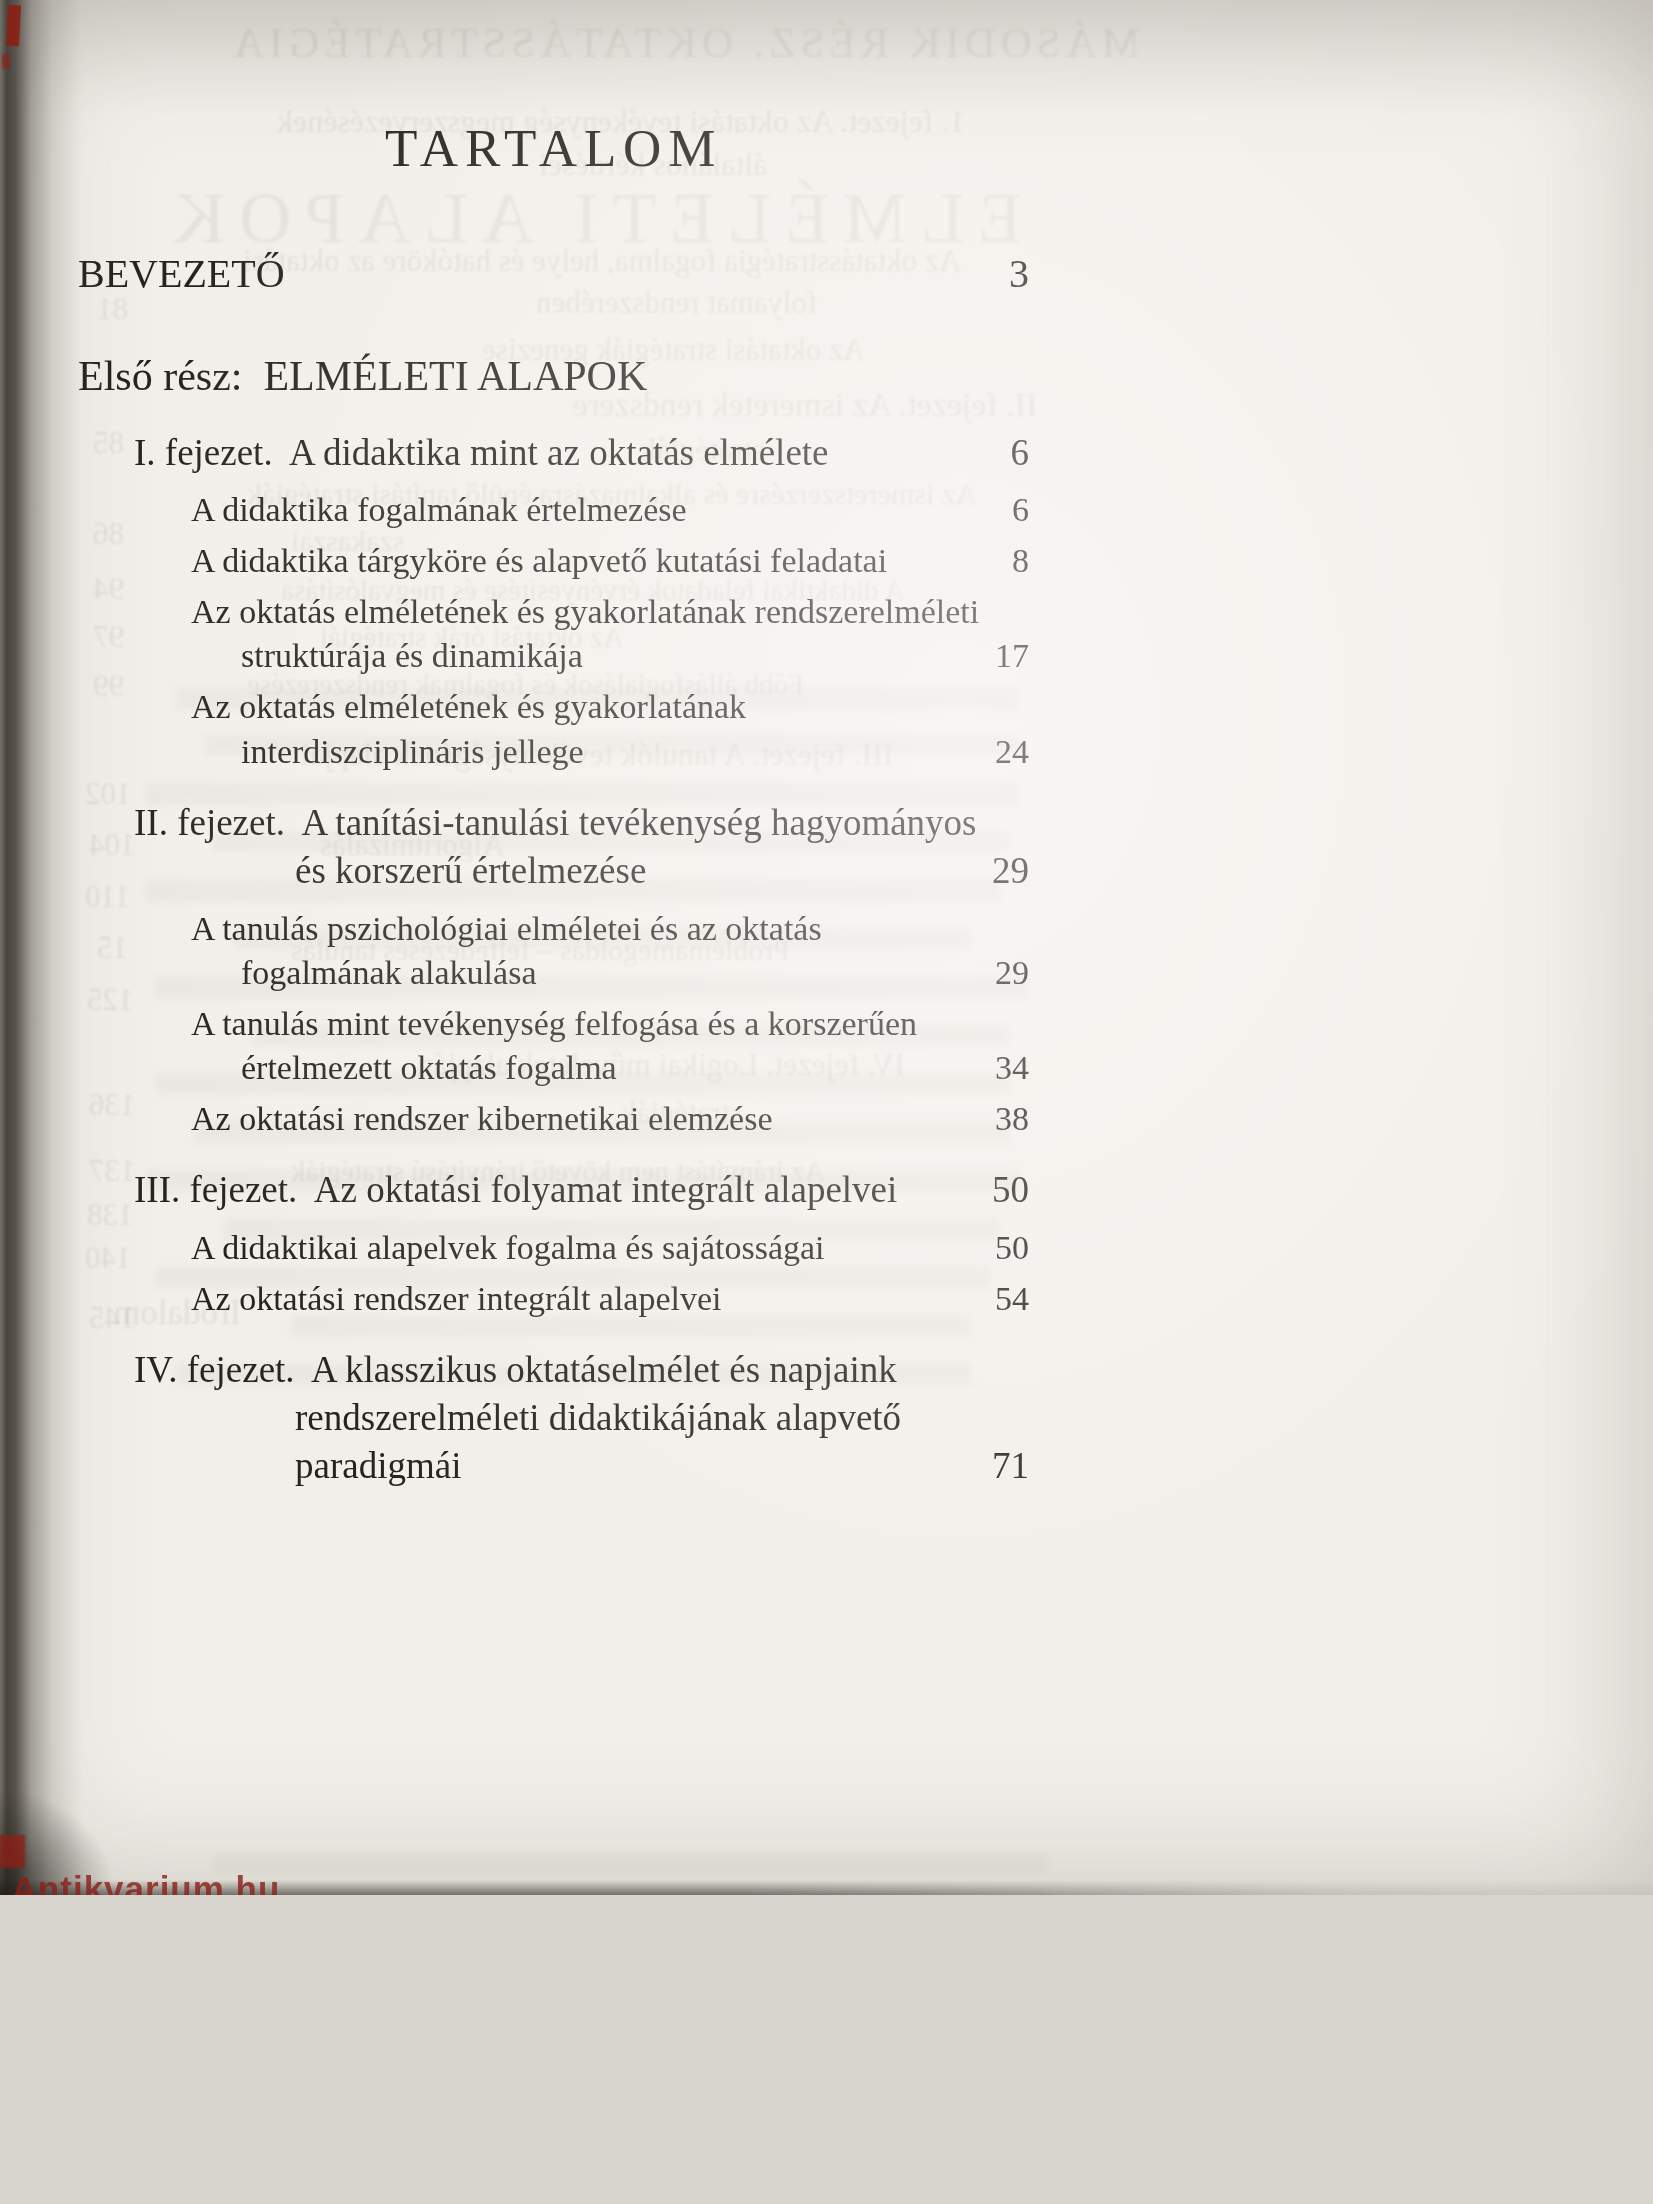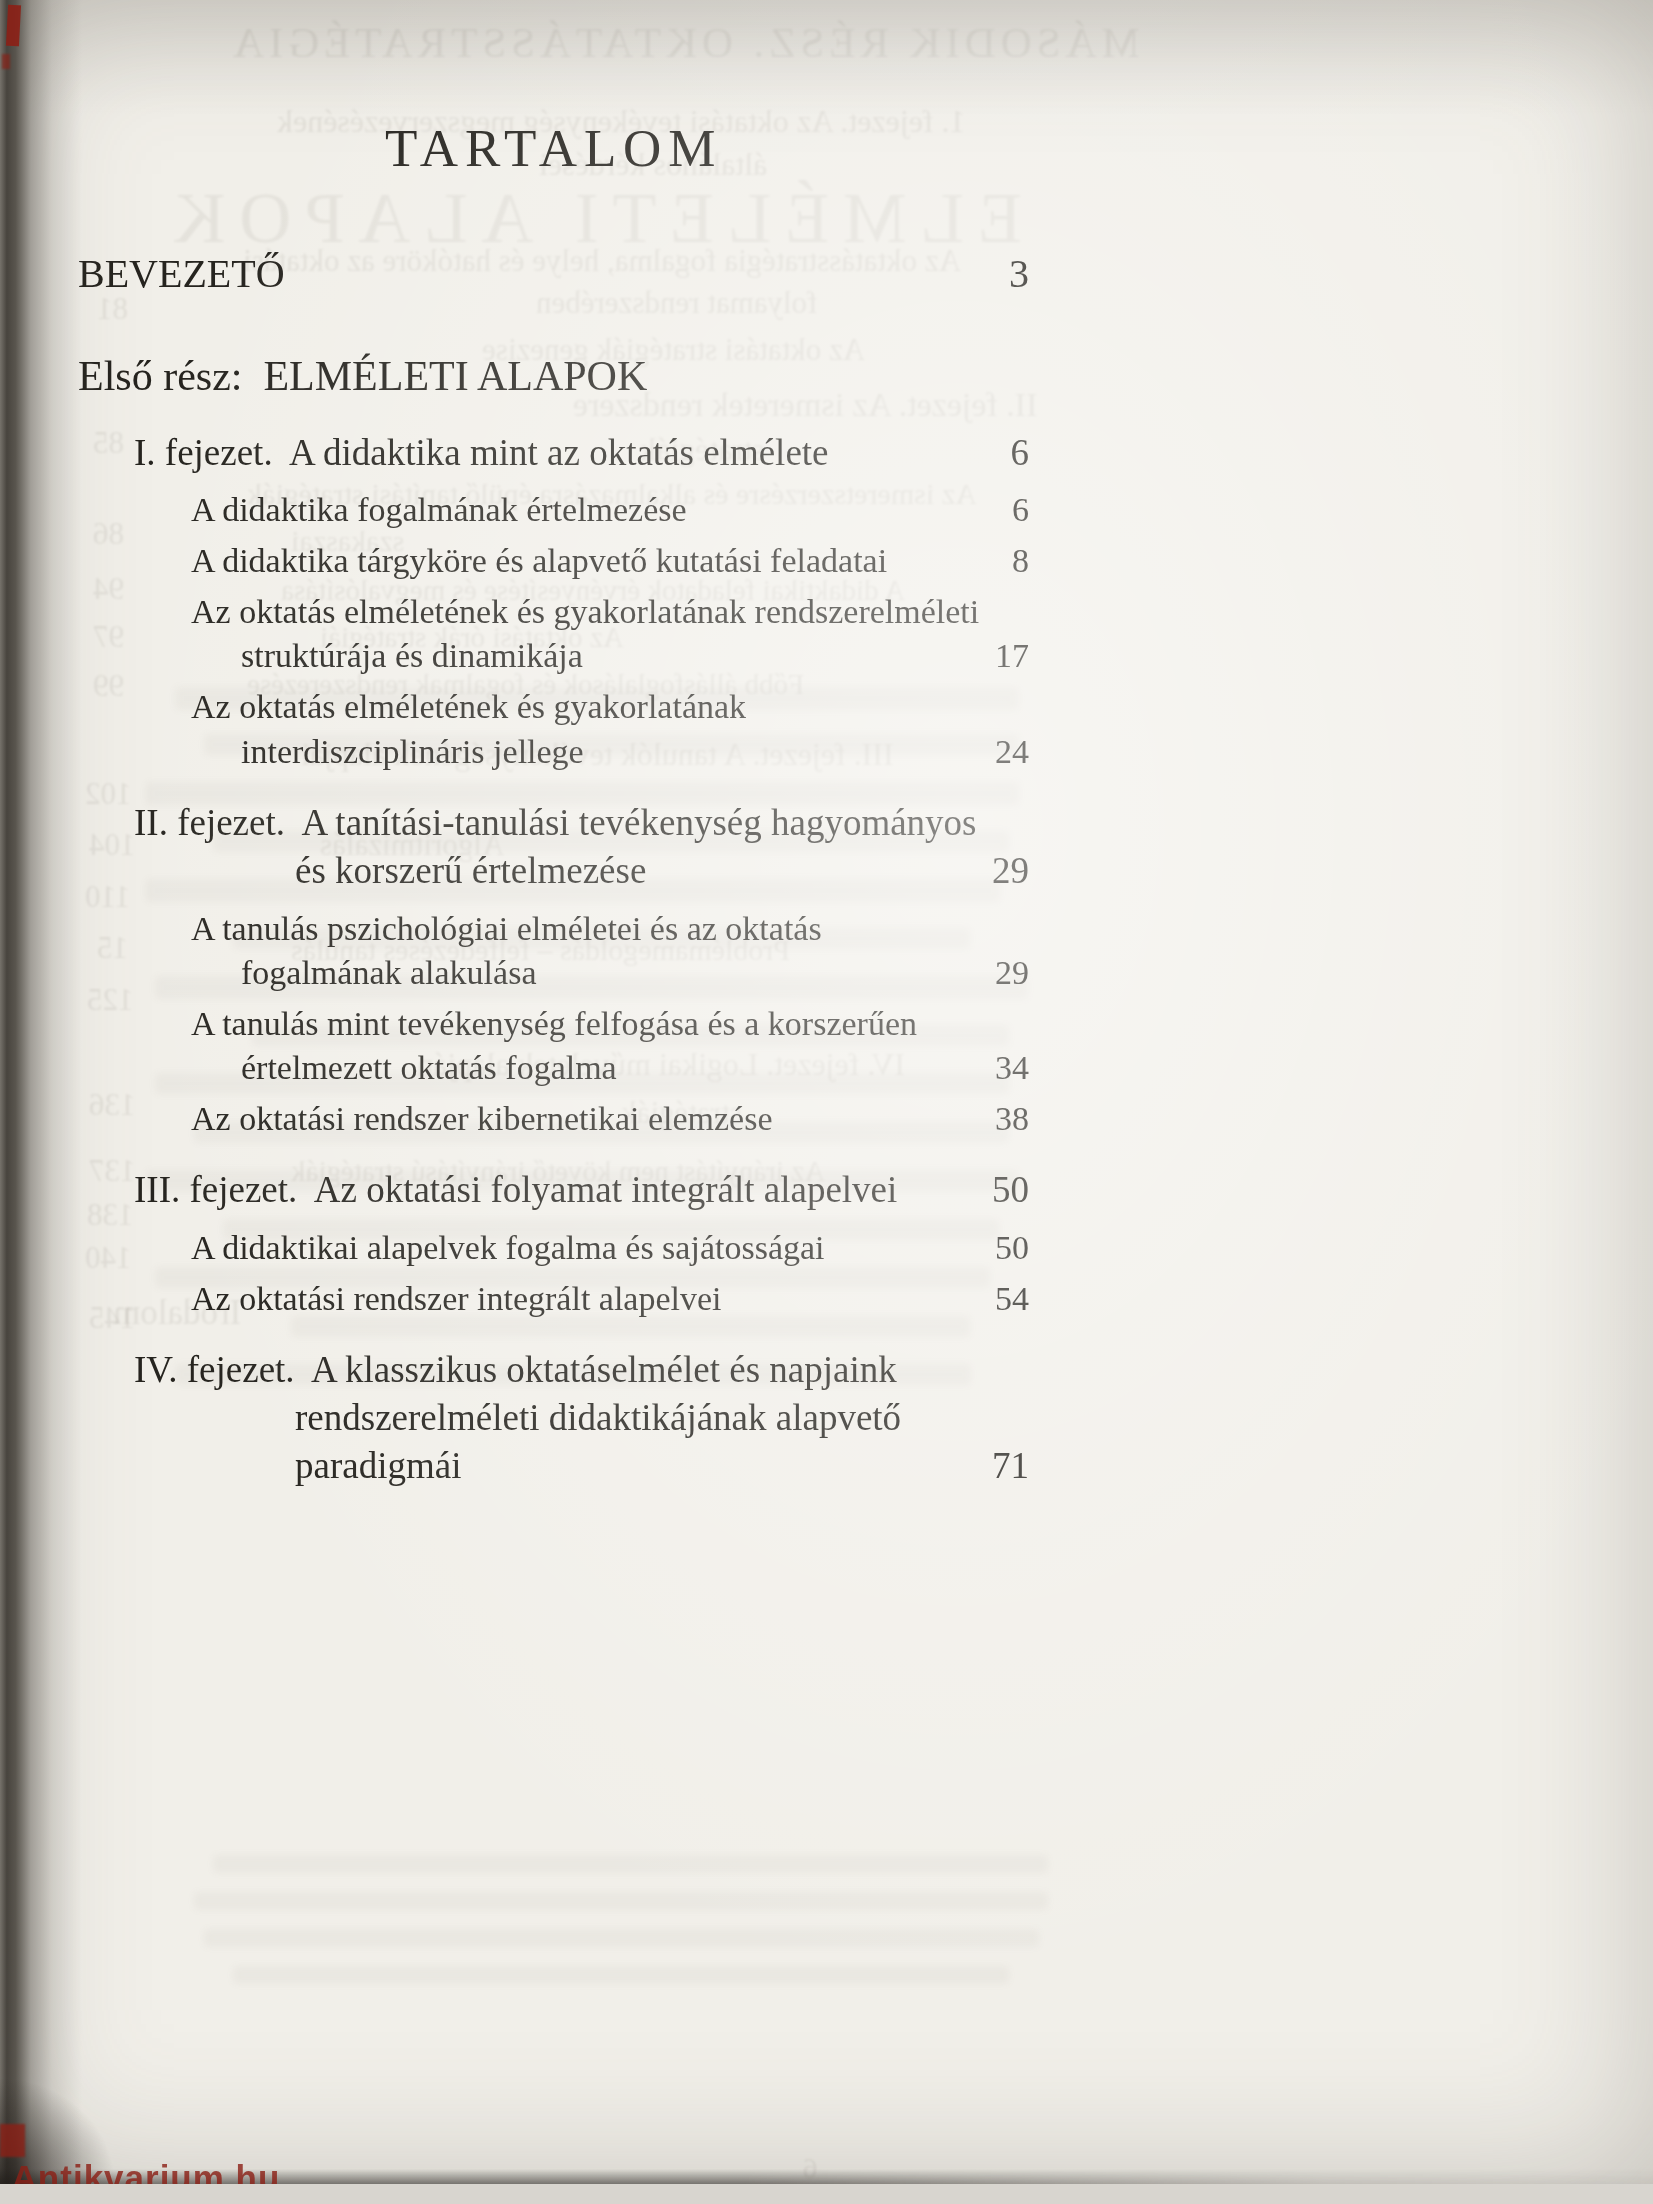--- a/index.html
+++ b/index.html
@@ -1,21 +1,21 @@
 <!DOCTYPE html>
 <html lang="hu" style="--paper: #f1efe9; --ink: #26241f; --stamp-red: #8c2016; --bleed: #7b766c;"><head>
 <meta charset="utf-8">
 <style>
   * { box-sizing: border-box; }
   html, body { margin: 0; padding: 0; background: #d8d5cf; }
 
   .scan {
     position: relative;
     width: 1654px;
-    height: 2184px;
+    height: 1895px;
     overflow: hidden;
     background: var(--paper, #f1efe9);
     font-family: "Liberation Serif", serif;
     color: var(--ink, #26241f);
   }
 
   
   .paper-shade {
     position: absolute; inset: 0; z-index: 3; pointer-events: none;
     background:

